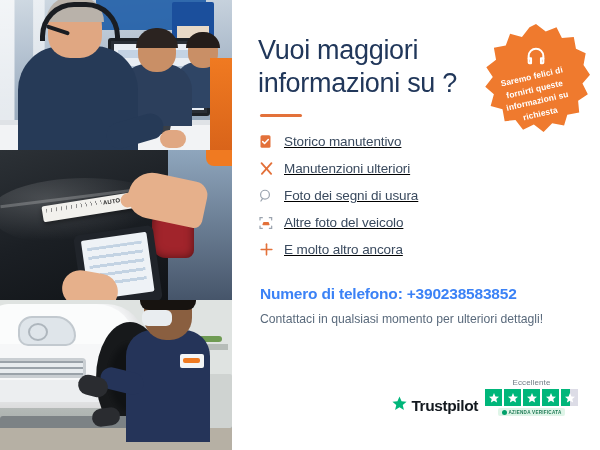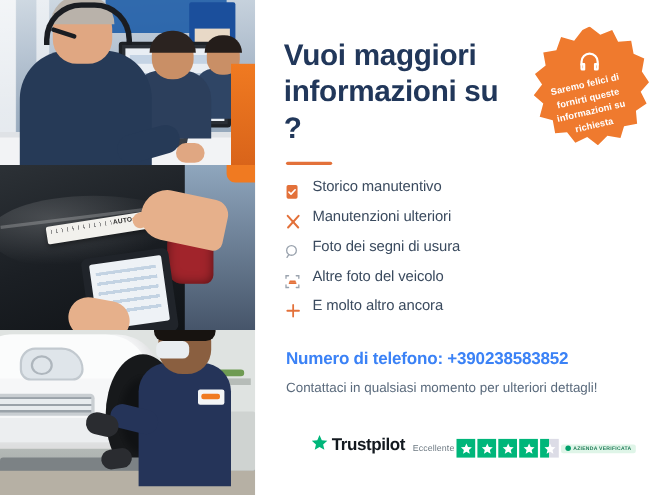--- a/index.html
+++ b/index.html
@@ -95,40 +95,40 @@
   .p3 .mech .badge{position:absolute;right:6px;top:24px;width:24px;height:14px;background:#f4f5f6;border-radius:2px;}
   .p3 .mech .badge:after{content:"";position:absolute;left:3px;top:4px;width:17px;height:5px;background:#f07a21;border-radius:2px;}
   .p3 .mech .arm{position:absolute;left:-26px;top:40px;width:44px;height:22px;background:#253459;border-radius:12px;transform:rotate(14deg);}
   .p3 .mech .glove{position:absolute;left:-48px;top:46px;width:30px;height:20px;background:#2a2c30;border-radius:10px;transform:rotate(14deg);}
   .p3 .mech .glove2{position:absolute;left:-34px;top:78px;width:28px;height:18px;background:#2a2c30;border-radius:9px;transform:rotate(-8deg);}
   .p3 .cab{position:absolute;right:0;bottom:22px;width:34px;height:54px;background:#cfd3d1;border-radius:2px;}
 
   
   .content{position:relative;flex:1;padding:34px 26px 0 26px;box-sizing:border-box;background:#fff;}
   .headline{
-    color:#21375a;font-size:27px;line-height:1.22;font-weight:bold;
+    color:#21375a;font-size:27px;line-height:1.22;font-weight:normal;
     letter-spacing:-.3px;margin:0;max-width:215px;
   }
   .divider{width:42px;height:3px;background:#e3713a;margin:14px 0 12px 2px;border-radius:2px;}
 
   
   .features{list-style:none;margin:0;padding:0;}
-  .feature{display:flex;height:26px;margin-bottom:1px;}
+  .feature{display:flex;align-items:center;height:26px;margin-bottom:1px;text-decoration:underline;}
   .fic{width:26px;flex:0 0 26px;display:flex;align-items:center;justify-content:flex-start;color:#e3713a;}
   .flabel{color:#3a4a5e;font-size:13.5px;letter-spacing:-.1px;}
 
   
   .phone{color:#3b82f6;font-size:15.5px;font-weight:bold;margin:22px 0 8px 2px;letter-spacing:-.2px;}
   .sub{color:#5a6a7c;font-size:12.2px;line-height:1.45;margin:0 0 0 2px;}
 
   
   .tp{position:absolute;right:22px;bottom:34px;display:flex;align-items:flex-end;gap:7px;}
   .tp-logo{display:flex;align-items:center;gap:3px;}
   .tp-logo .tname{color:#13191f;font-size:15.5px;font-weight:bold;letter-spacing:-.4px;text-align:center;}
-  .tp-right{display:flex;flex-direction:row;align-items:center;gap:2px;}
+  .tp-right{display:flex;flex-direction:column;align-items:center;gap:2px;}
   .tp-ecc{font-size:8px;color:#6f7b84;letter-spacing:.1px;}
   .stars{display:flex;gap:2px;}
   .star-box{width:17px;height:17px;background:#00b67a;display:flex;align-items:center;justify-content:center;}
   .star-box.half{background:linear-gradient(90deg,#00b67a 50%,#dcdce6 50%);}
   .star-box svg{width:12px;height:12px;fill:#fff;}
   .verified{background:#dff5e8;border-radius:2px;padding:1.5px 4px;display:flex;align-items:center;gap:2px;}
   .verified .vdot{width:5px;height:5px;border-radius:50%;background:#00a06a;}
   .verified .vtxt{font-size:4.6px;color:#1d7a55;letter-spacing:.25px;font-weight:bold;}
 
   

